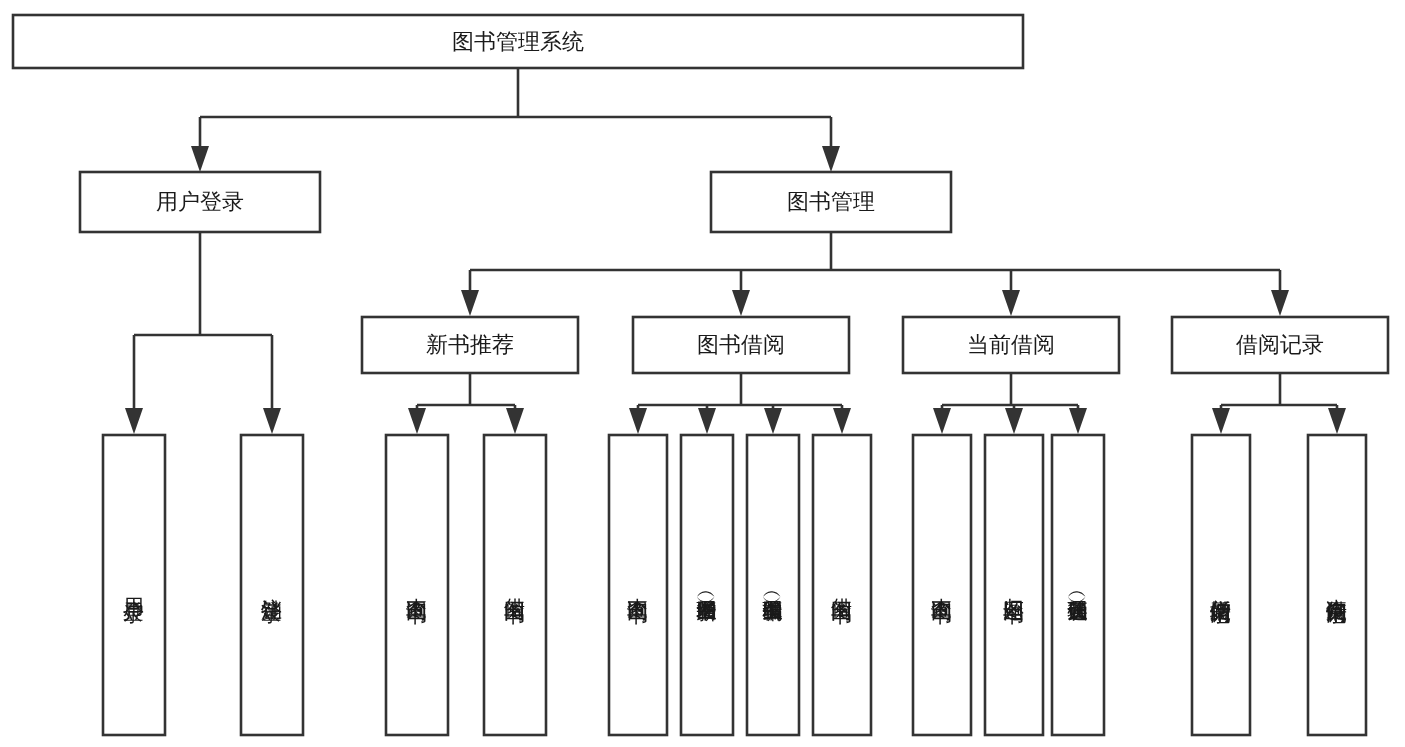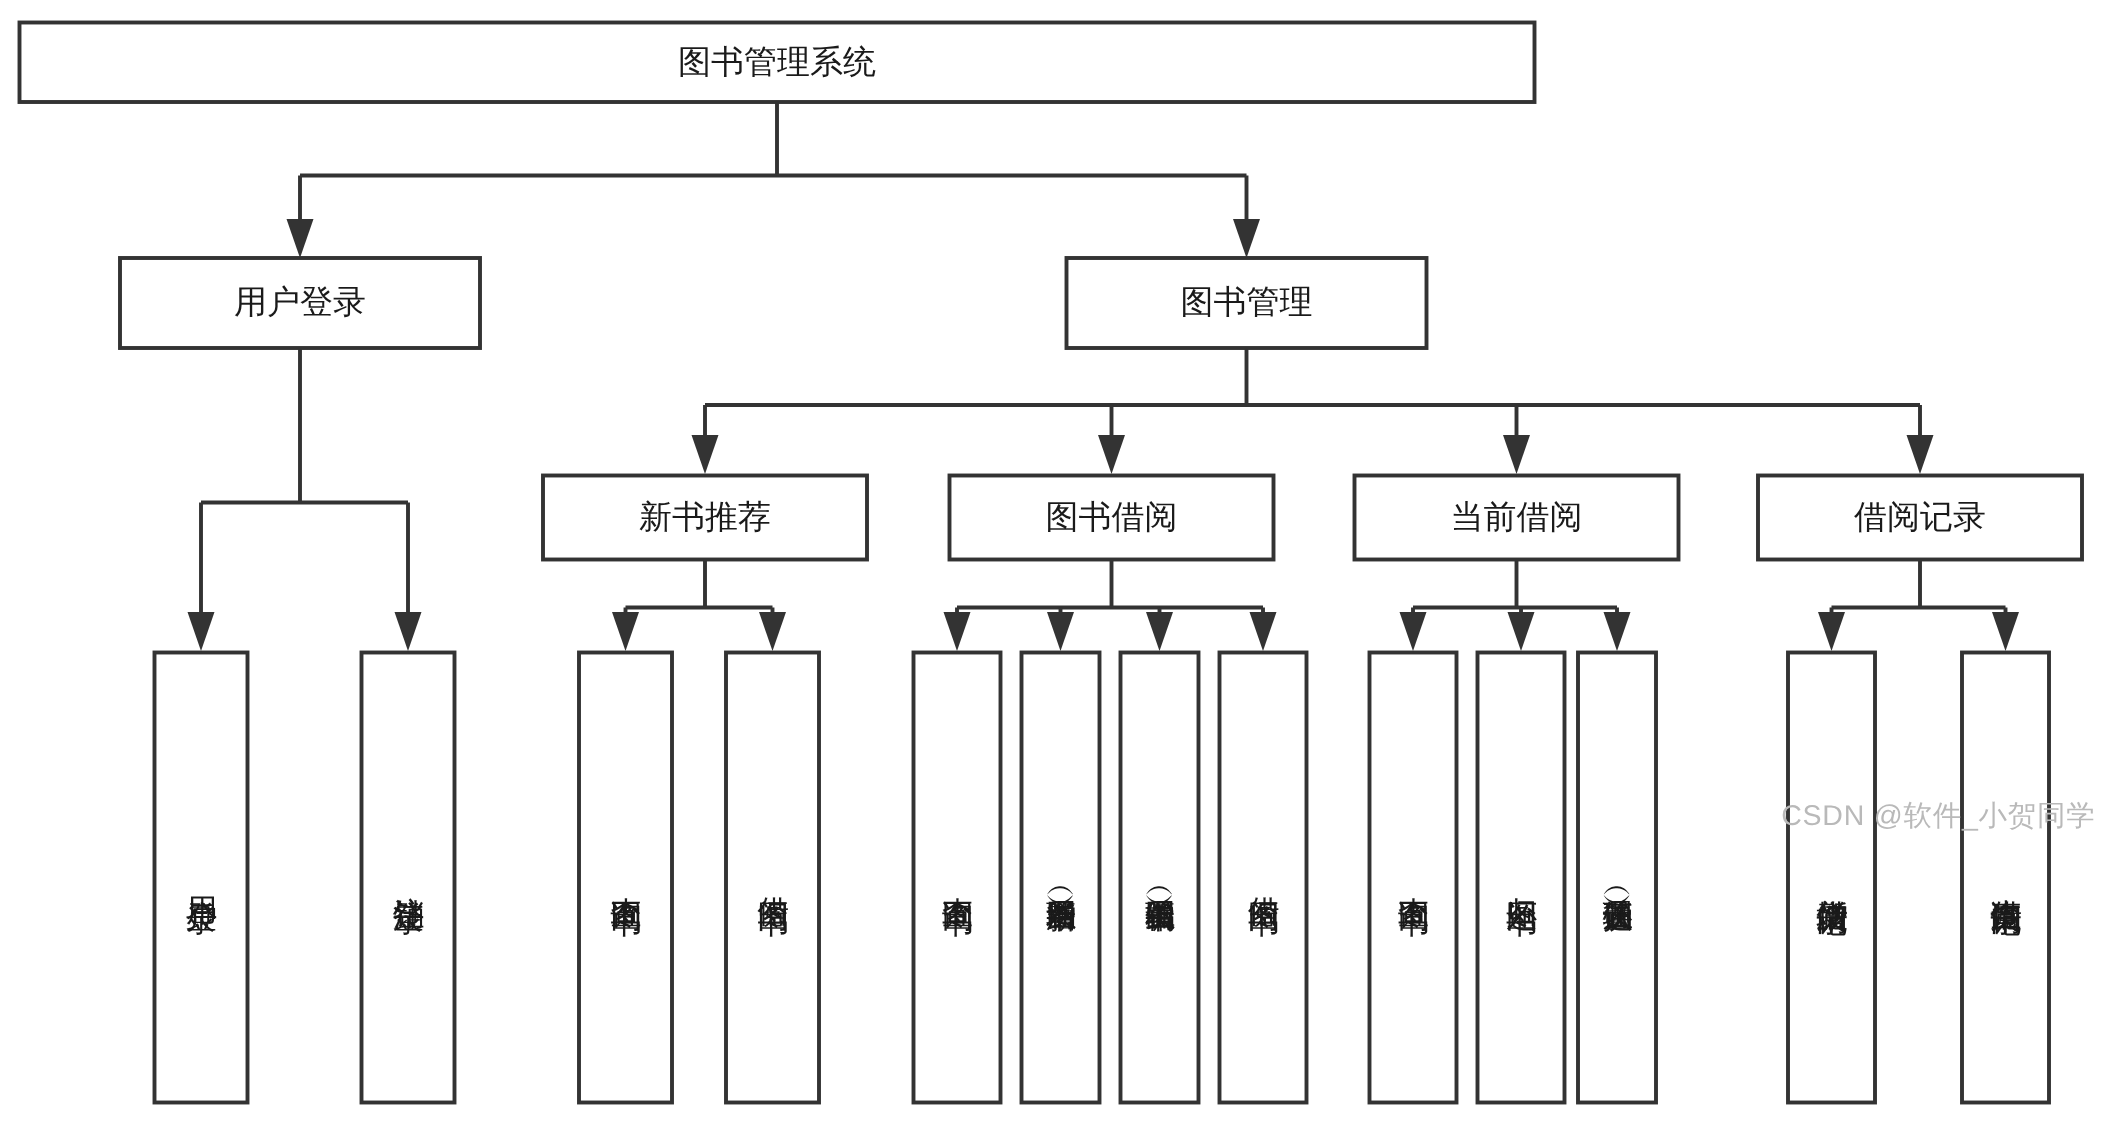--- a/index.html
+++ b/index.html
@@ -246,15 +246,14 @@
   <div class="node-label-v" style="left:609px; top:435px; width:58px; height:300px;">查询图书</div>
   <div class="node-label-v" style="left:681px; top:437px; width:52px; height:296px; font-size:20px; letter-spacing:0px;">新增图书（管理员）</div>
   <div class="node-label-v" style="left:747px; top:437px; width:52px; height:296px; font-size:20px; letter-spacing:0px;">编辑图书（管理员）</div>
   <div class="node-label-v" style="left:813px; top:435px; width:58px; height:300px;">借阅图书</div>
   <div class="node-label-v" style="left:913px; top:435px; width:58px; height:300px;">查询图书</div>
   <div class="node-label-v" style="left:985px; top:435px; width:58px; height:300px;">归还图书</div>
   <div class="node-label-v" style="left:1052px; top:437px; width:52px; height:296px; font-size:20px; letter-spacing:0px;">确认归还（管理员）</div>
   <div class="node-label-v" style="left:1192px; top:435px; width:58px; height:300px; letter-spacing:1px;">新增借阅记录</div>
   <div class="node-label-v" style="left:1308px; top:435px; width:58px; height:300px; letter-spacing:1px;">查询借阅记录</div>
 
-  <div id="watermark">CSDN @软件_小贺同学</div>
 
 </div>
 
 </body></html>

